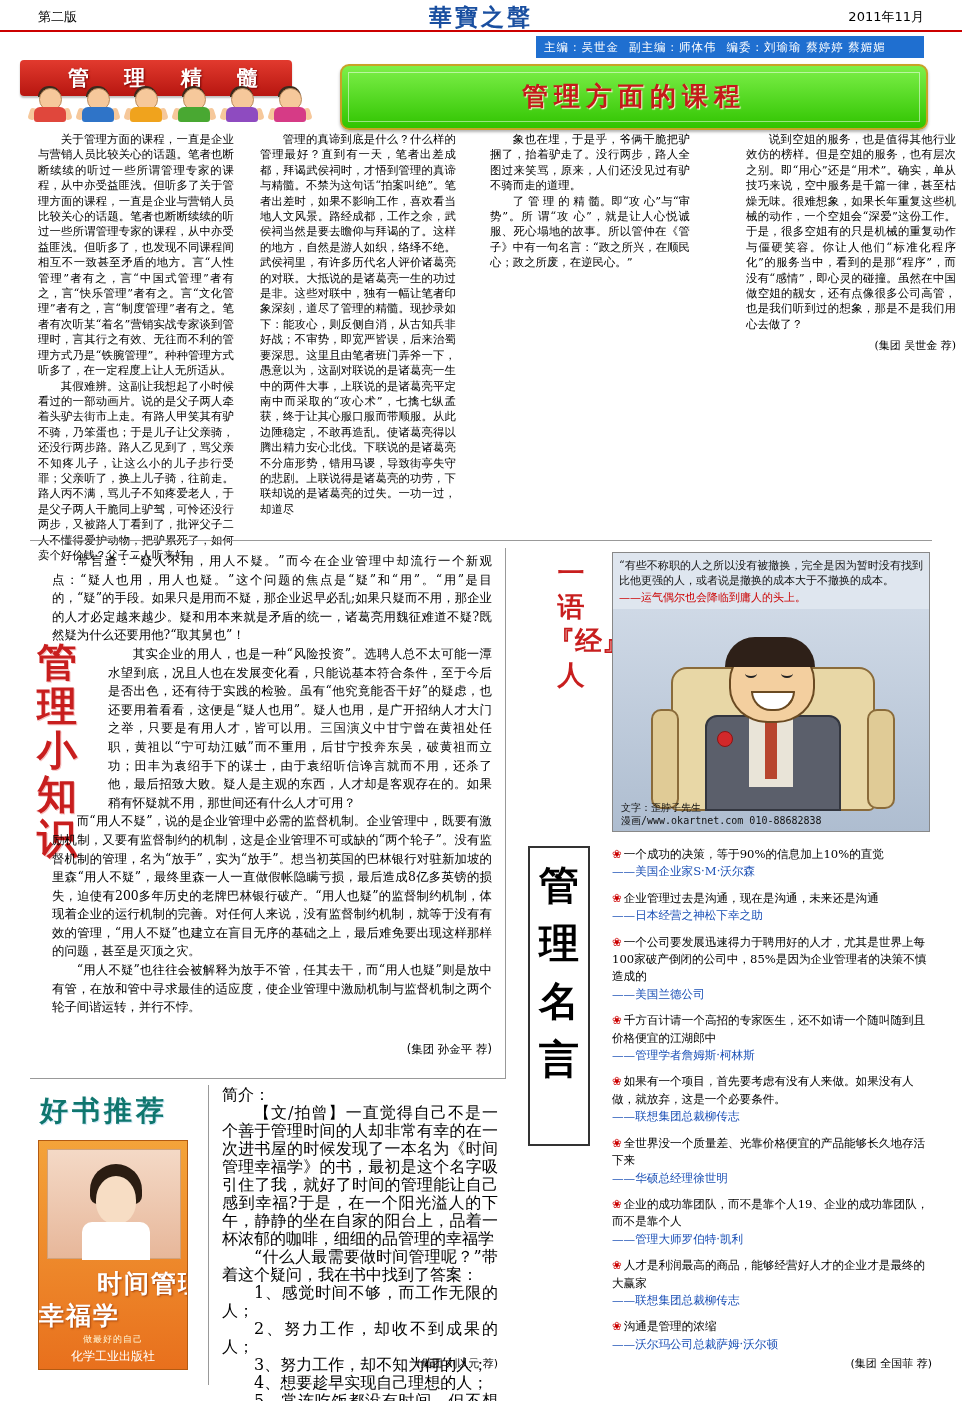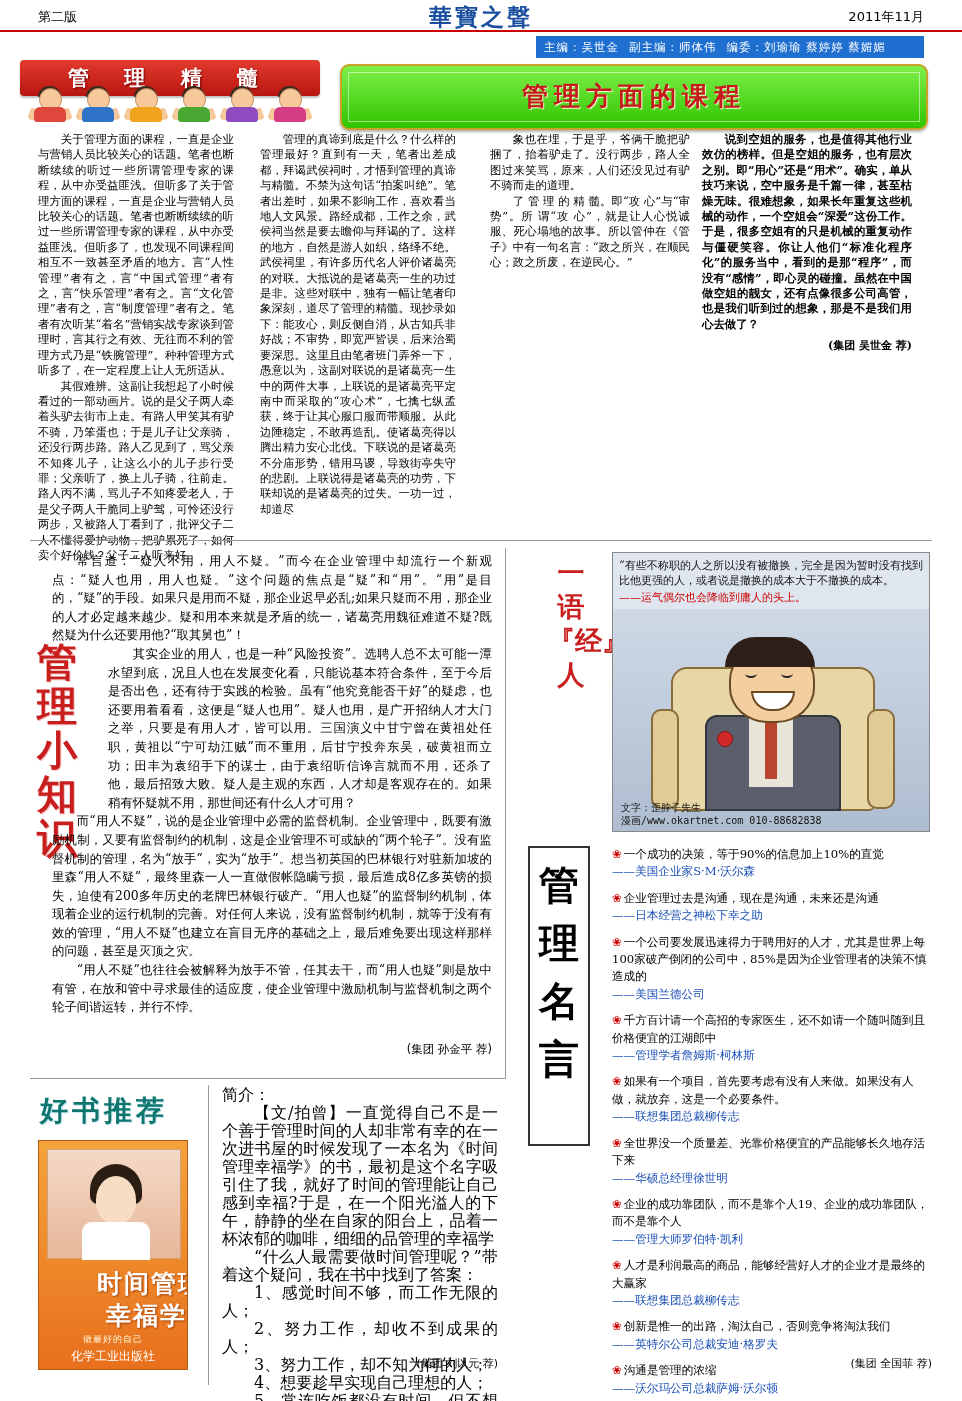--- a/index.html
+++ b/index.html
@@ -33,21 +33,21 @@
     display:flex;align-items:center;padding-left:8px;box-sizing:border-box;
     letter-spacing:1px;
   }
   .editorbar span{margin-right:10px;white-space:nowrap;}
 
   
   .banner-left{
     position:absolute;left:20px;top:60px;width:300px;height:62px;
   }
   .banner-ribbon{
-    position:absolute;left:0;top:0;width:300px;height:36px;
+    position:absolute;left:0;top:0;width:272px;height:36px;
     background:linear-gradient(#e23a2e,#b71610);
     border-radius:4px;
     box-shadow:0 2px 2px rgba(0,0,0,.25);
   }
   .banner-ribbon .txt{
     position:absolute;left:0;top:4px;width:300px;text-align:center;
     color:#fff;font-size:21px;font-weight:bold;letter-spacing:14px;
     text-shadow:1px 1px 2px #700;
     font-family:"DejaVu Serif","Liberation Serif",serif;
   }
@@ -84,21 +84,21 @@
   }
   .col{
     position:absolute;top:0;width:196px;
     font-size:11.4px;line-height:15.4px;text-align:justify;
     font-family:"DejaVu Serif","Liberation Serif",serif;
   }
   .col p{margin:0 0 0 0;text-indent:2em;}
   .col.c1{left:0;}
   .col.c2{left:222px;}
   .col.c3{left:452px;width:200px;}
-  .col.c4{left:664px;width:210px;font-weight:bold;}
+  .col.c4{left:708px;width:210px;}
   .sig{text-align:right;font-size:11px;margin-top:6px;}
 
   
   .hr-main{position:absolute;left:30px;top:540px;width:902px;height:0;border-top:1px solid #999;}
   .vr-mid{position:absolute;left:505px;top:548px;width:0;height:530px;border-left:1px solid #999;}
   .hr-lower{position:absolute;left:30px;top:1078px;width:476px;height:0;border-top:1px solid #999;}
   .vr-lower{position:absolute;left:208px;top:1085px;width:0;height:300px;border-left:1px solid #999;}
 
   
   .vtitle-mgmt{
@@ -196,21 +196,21 @@
   }
   .bc-head{position:absolute;left:48px;top:26px;width:40px;height:48px;border-radius:50% 50% 45% 45%;background:#f7ddc4;}
   .bc-hair{position:absolute;left:42px;top:14px;width:52px;height:40px;border-radius:26px 26px 8px 8px;background:#2b1d12;}
   .bc-body{position:absolute;left:34px;top:72px;width:68px;height:38px;background:#fff;border-radius:10px 10px 0 0;}
   .bookcover .t1{
     position:absolute;left:0;top:126px;width:148px;text-align:center;
     color:#fff;font-size:25px;font-weight:bold;letter-spacing:2px;
     font-family:"DejaVu Serif","Liberation Serif",serif;text-shadow:1px 1px 2px #a4430c;padding-left:38px;
   }
   .bookcover .t2{
-    position:absolute;left:0;top:158px;width:148px;text-align:right;
+    position:absolute;left:0;top:158px;width:148px;text-align:left;
     color:#fff;font-size:25px;font-weight:bold;letter-spacing:2px;
     font-family:"DejaVu Serif","Liberation Serif",serif;text-shadow:1px 1px 2px #a4430c;
   }
   .bookcover .t3{
     position:absolute;left:0;top:192px;width:148px;text-align:center;
     color:#fff8d8;font-size:9px;letter-spacing:1px;
   }
   .bookcover .pub{position:absolute;left:0;bottom:4px;width:148px;text-align:center;color:#fff;font-size:12px;}
 
   
@@ -384,24 +384,20 @@
     </div>
     <div class="q">
       <span class="bullet">❀</span><span>企业的成功靠团队，而不是靠个人19、企业的成功靠团队，而不是靠个人</span>
       <span class="src">——管理大师罗伯特·凯利</span>
     </div>
     <div class="q">
       <span class="bullet">❀</span><span>人才是利润最高的商品，能够经营好人才的企业才是最终的大赢家</span>
       <span class="src">——联想集团总裁柳传志</span>
     </div>
     <div class="q">
-      <span class="bullet">❀</span><span>创新是惟一的出路，淘汰自己，否则竞争将淘汰我们</span>
-      <span class="src">——英特尔公司总裁安迪·格罗夫</span>
-    </div>
-    <div class="q">
       <span class="bullet">❀</span><span>沟通是管理的浓缩</span>
       <span class="src">——沃尔玛公司总裁萨姆·沃尔顿</span>
     </div>
   </div>
   <div class="quotes-sig">(集团  全国菲  荐)</div>
 
   <div class="goodbook-title">好书推荐</div>
 
   <div class="bookcover">
     <div class="photo">

